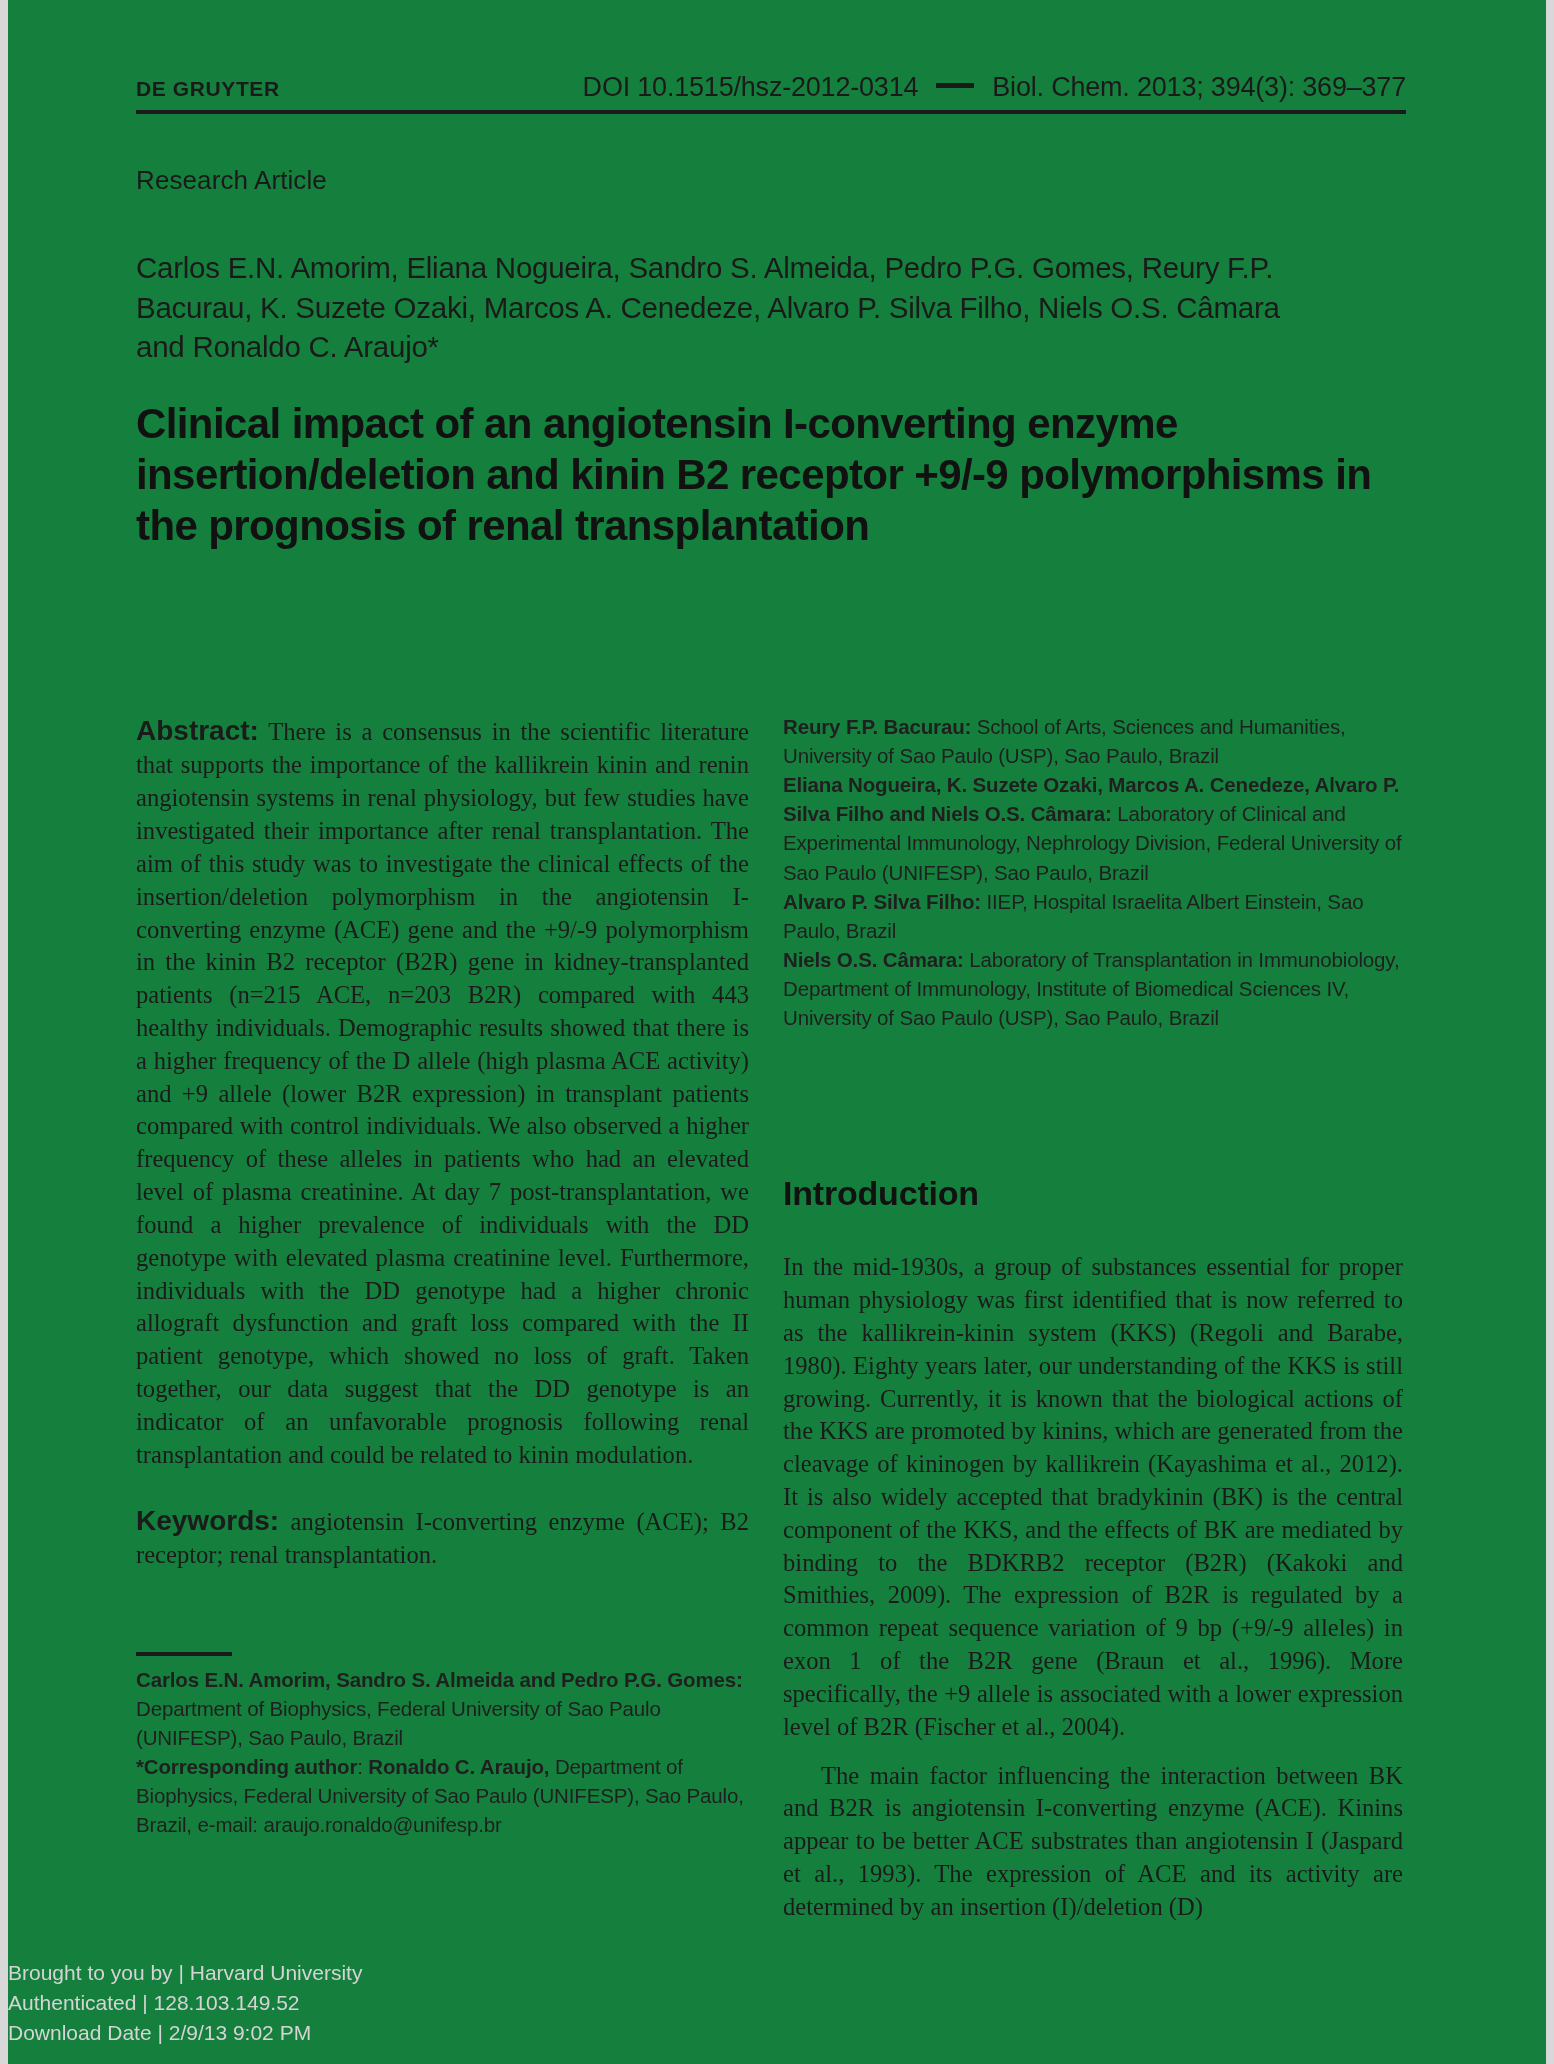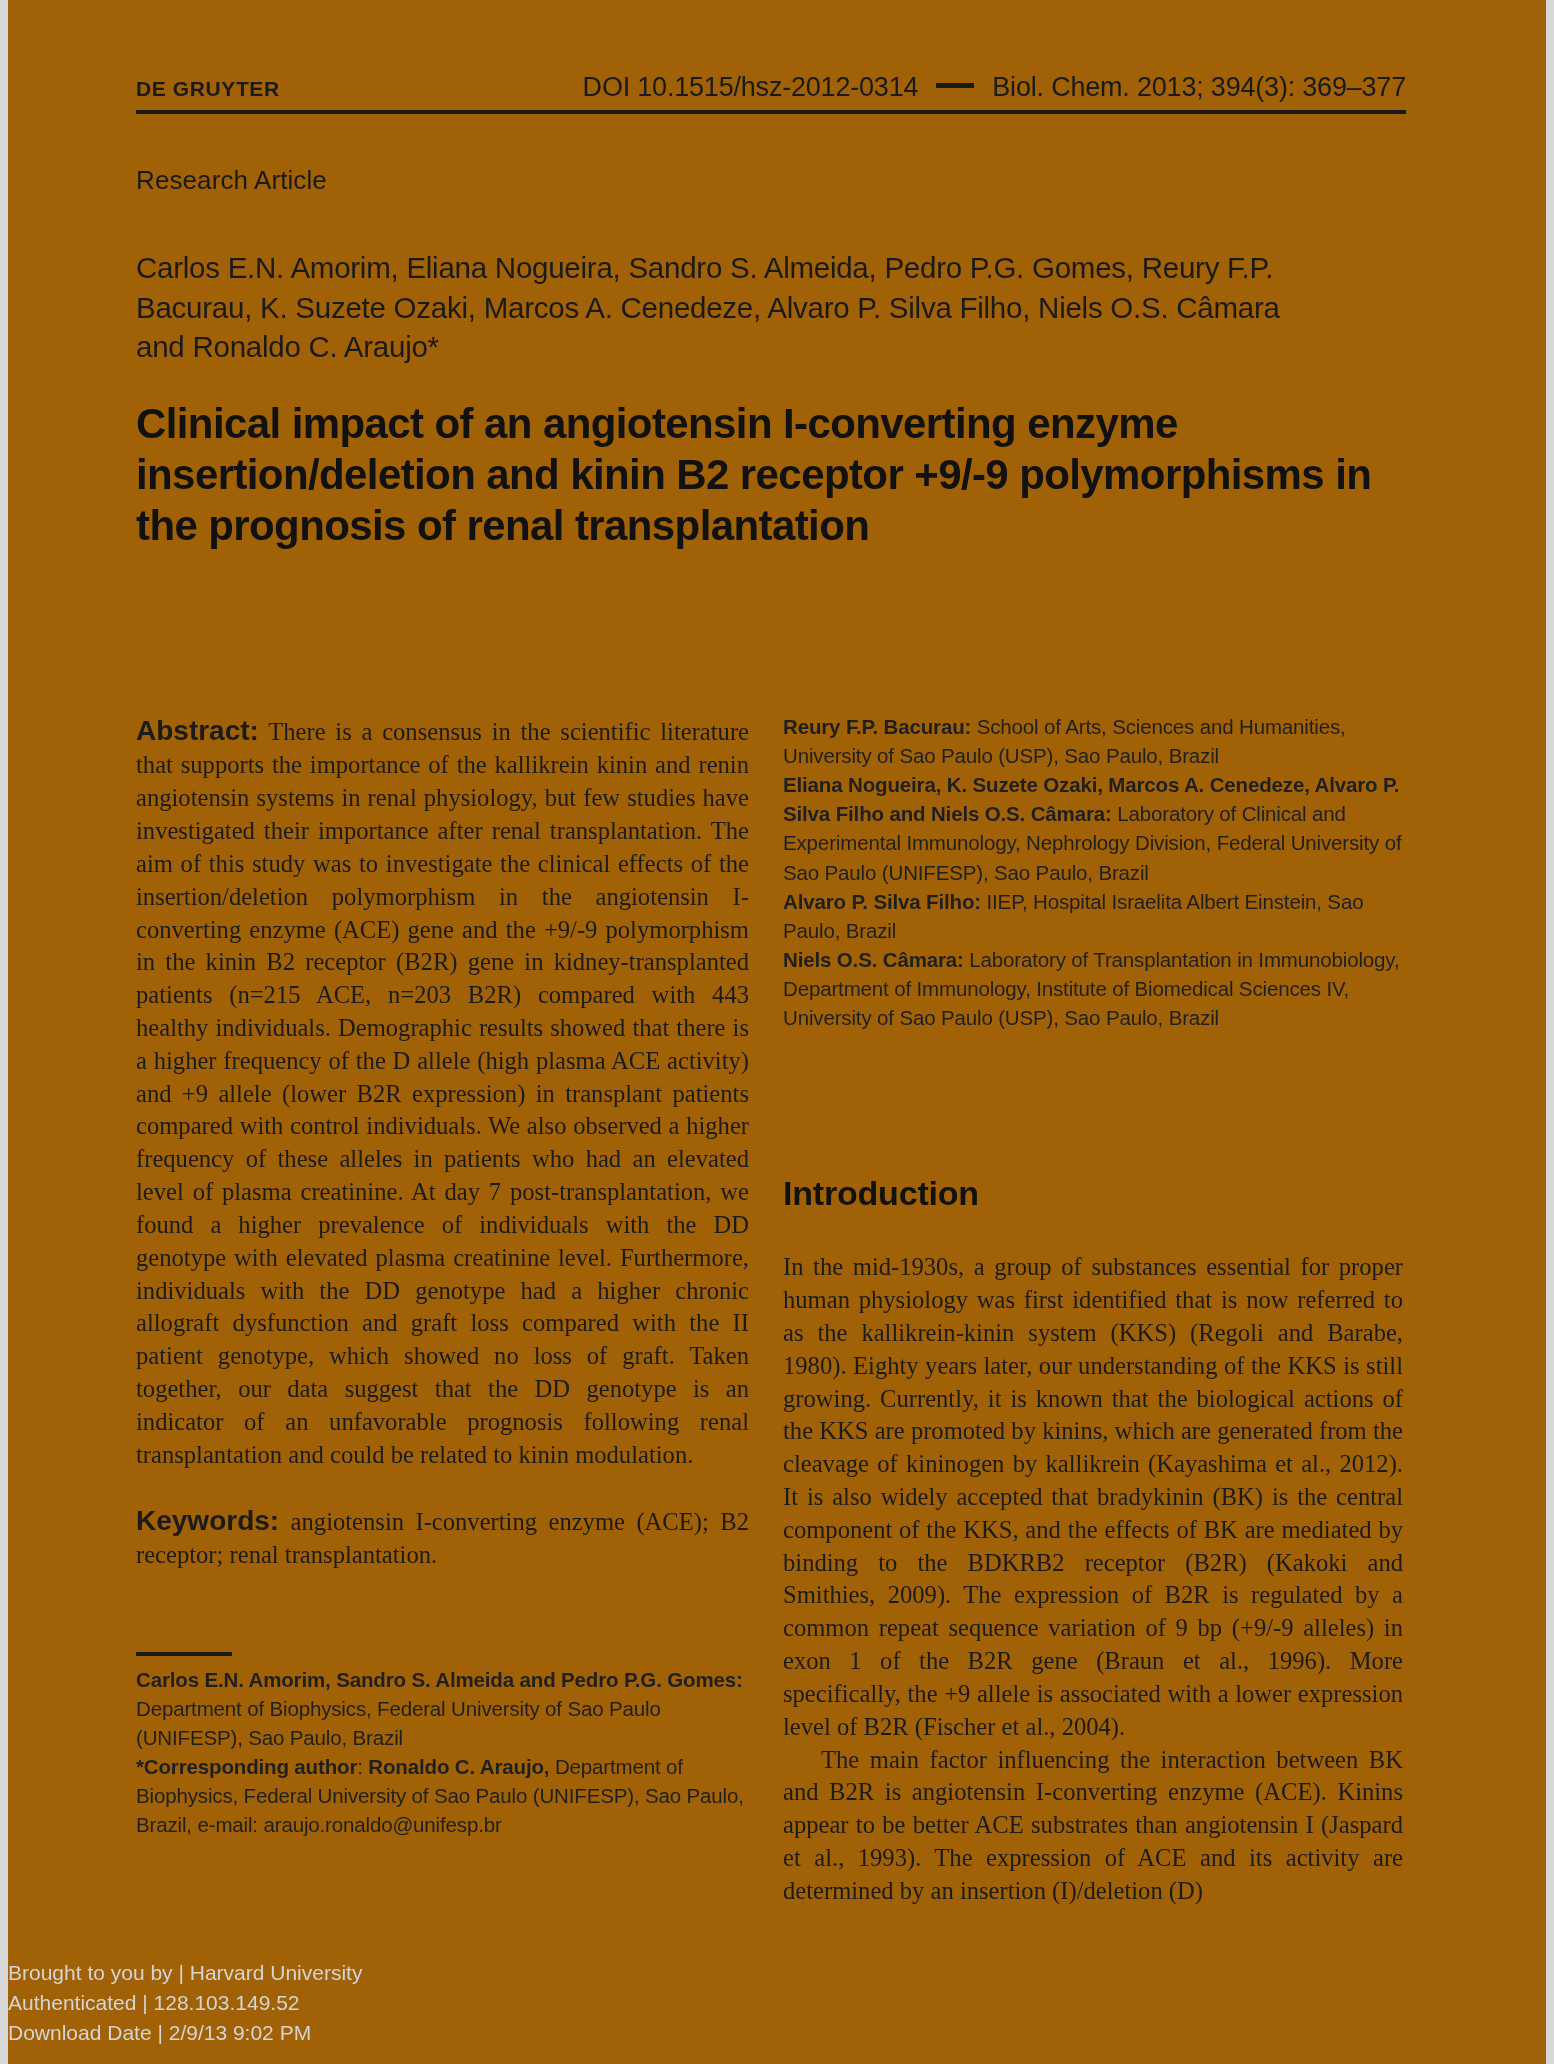--- a/index.html
+++ b/index.html
@@ -13,21 +13,21 @@
     overflow: hidden;
     font-family: "Liberation Sans", sans-serif;
   }
 
   .page {
     position: absolute;
     left: 8px;
     top: 0px;
     width: 1538px;
     height: 2064px;
-    background: #a16207;
+    background: #15803d;
     box-sizing: border-box;
   }
 
   
   .runhead {
     position: absolute;
     left: 128px;
     top: 72px;
     width: 1270px;
     display: flex;
@@ -182,21 +182,21 @@
 
   .body-par {
     font-family: "Liberation Serif", serif;
     font-size: 24.6px;
     line-height: 1.335;
     text-align: justify;
     color: #1b1b1b;
     margin: 38px 0 0 0;
   }
   .body-par.indent {
-    margin-top: 0;
+    margin-top: 16px;
     text-indent: 38px;
   }
 
   
   .footer {
     position: absolute;
     left: 0;
     top: 1958px;
     width: 1538px;
     text-align: left;

